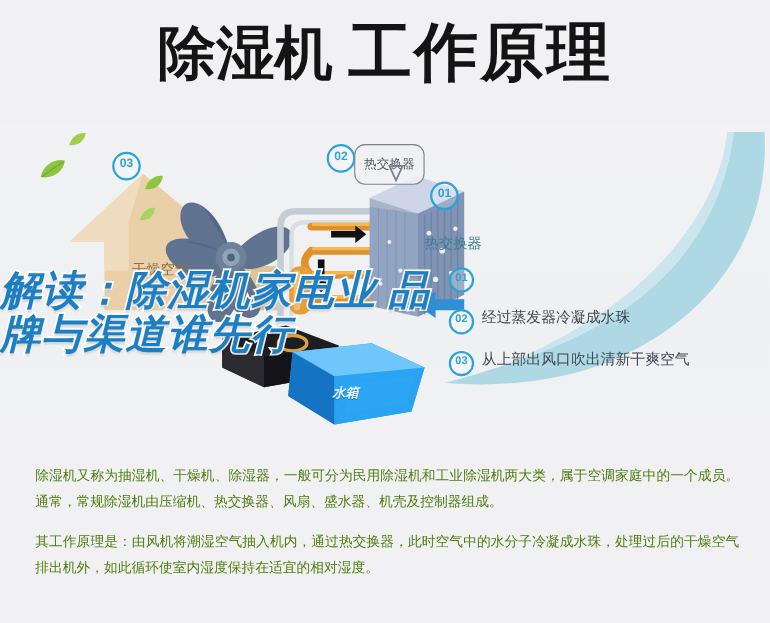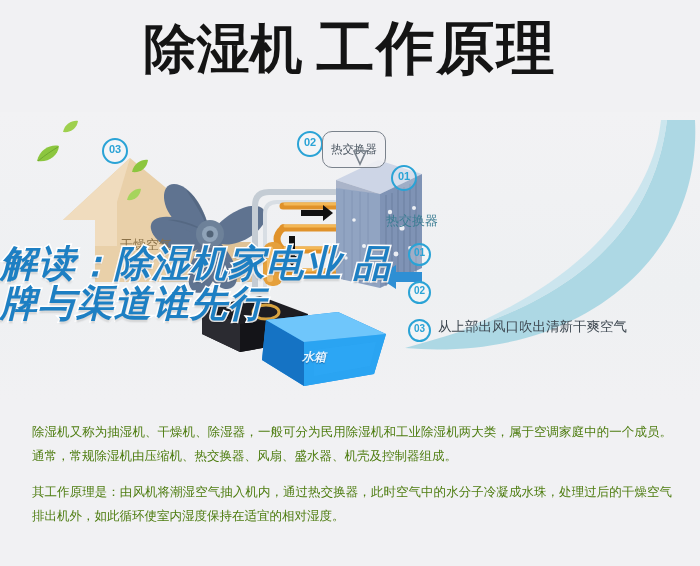--- a/index.html
+++ b/index.html
@@ -260,20 +260,21 @@
     <div class="diaglabel blue" style="left:386px;top:100px;">热交换器</div>
 
     <div class="tanklabel" style="left:302px;top:237px;font-style:italic;">水箱</div>
 
     <div class="steps">
       <div class="steprow">
         <div class="badge small">01</div>
       </div>
       <div class="steprow">
         <div class="badge small">02</div>
+        <div class="txt">经过蒸发器冷凝成水珠</div>
       </div>
       <div class="steprow">
         <div class="badge small">03</div>
         <div class="txt">从上部出风口吹出清新干爽空气</div>
       </div>
     </div>
   </div>
 
   <div class="overlay">
     <div class="line">解读：除湿机家电业 品</div>

